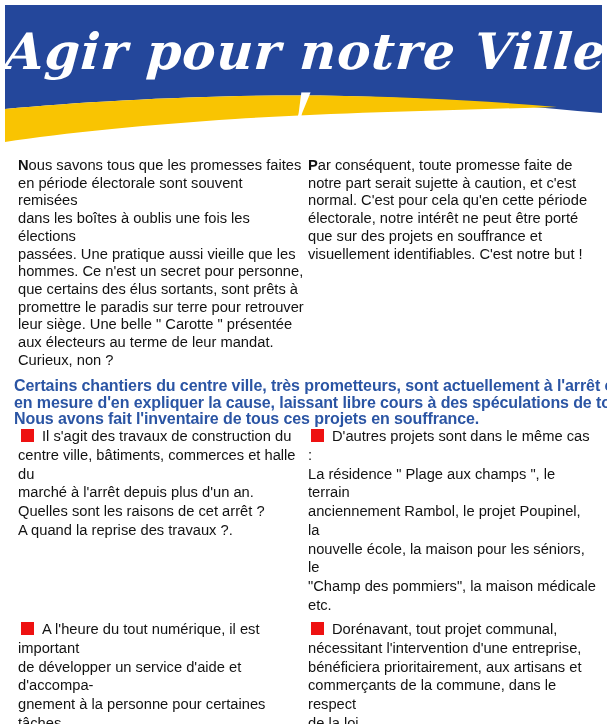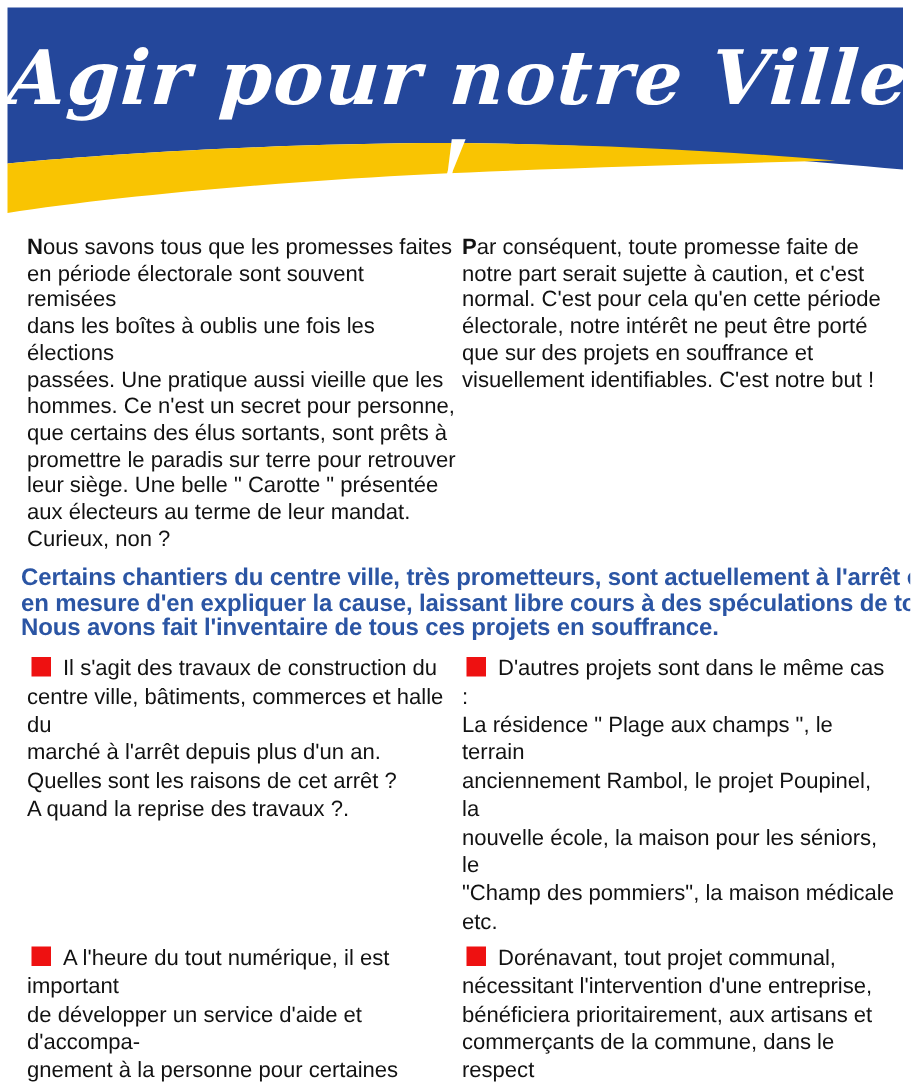--- a/index.html
+++ b/index.html
@@ -55,21 +55,21 @@
     color:var(--heading-blue);
     font-weight:bold;
     font-size:16px;
     line-height:16.3px;
     letter-spacing:-0.1px;
     white-space:pre;
     padding-left:14px;
   }
   .heading-1{margin-top:9px;}
   .heading-2{margin-top:5px;}
-  .bullets-1{margin-top:10px;}
+  .bullets-1{}
   .bullets-2{margin-top:6px;}
   .bullet{margin:0;}
   .sq{
     display:inline-block;
     width:13px;height:13px;
     background:var(--bullet-red);
     margin-left:3px;
     margin-right:8px;
     vertical-align:-1px;
   }

